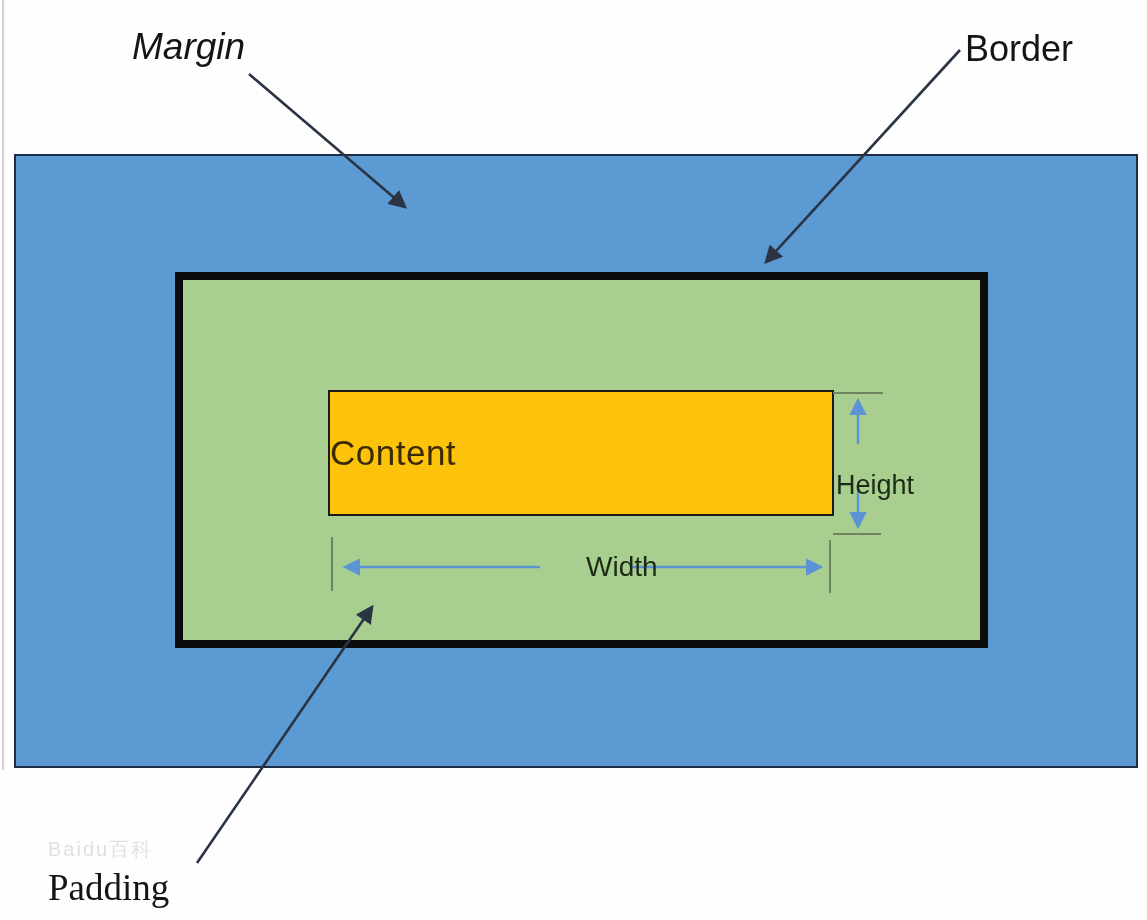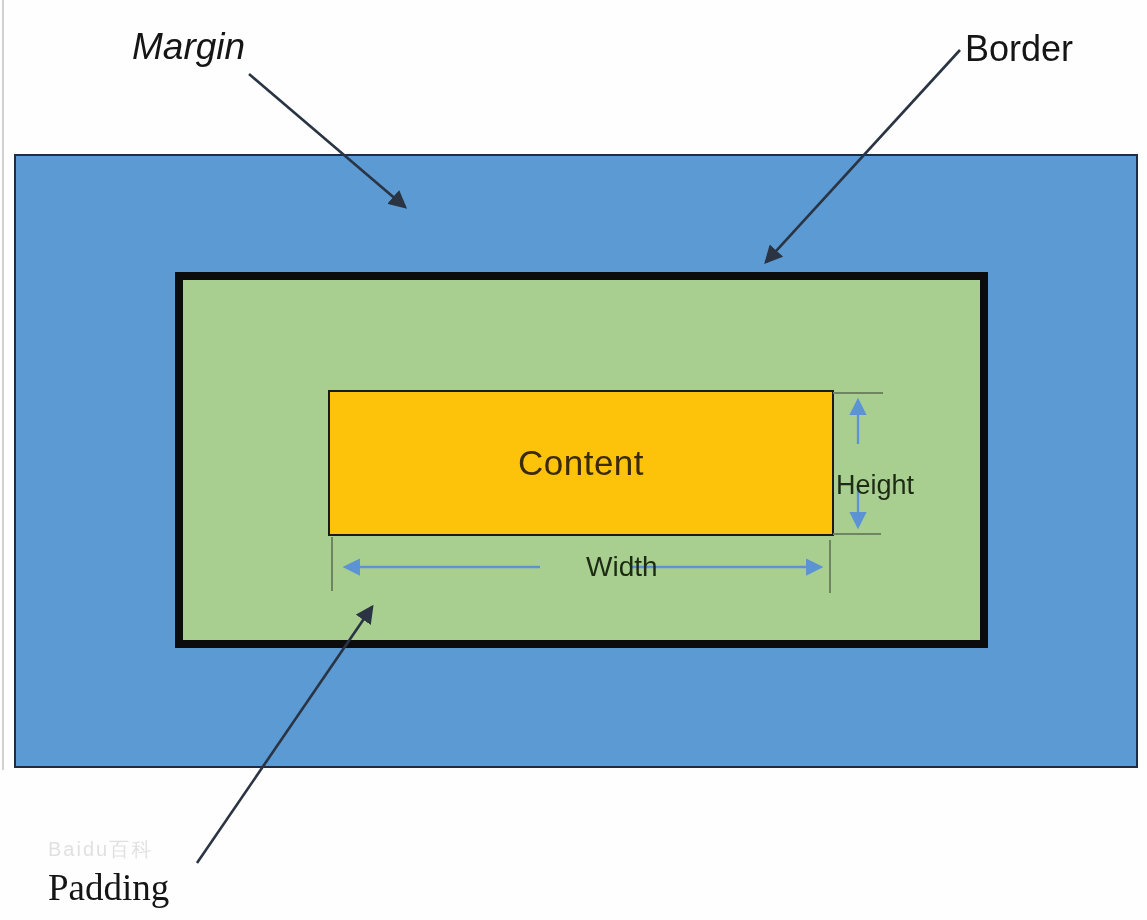--- a/index.html
+++ b/index.html
@@ -44,26 +44,25 @@
   .padding-box {
     position: absolute;
     left: 175px; top: 272px;
     width: 813px; height: 376px;
     background: var(--padding-fill);
     border: 8px solid var(--box-border);
   }
   .content-box {
     position: absolute;
     left: 328px; top: 390px;
-    width: 506px; height: 146px;
+    width: 506px; height: 126px;
     background: var(--content-fill);
     border: 2px solid var(--content-stroke);
     display: flex;
     align-items: center;
-    justify-content: center;
   }
   .content-label {
     font-size: 35px;
     color: var(--content-text);
     letter-spacing: .5px;
   }
   .callout-label {
     position: absolute;
     color: var(--label-color);
     font-size: 37px;

